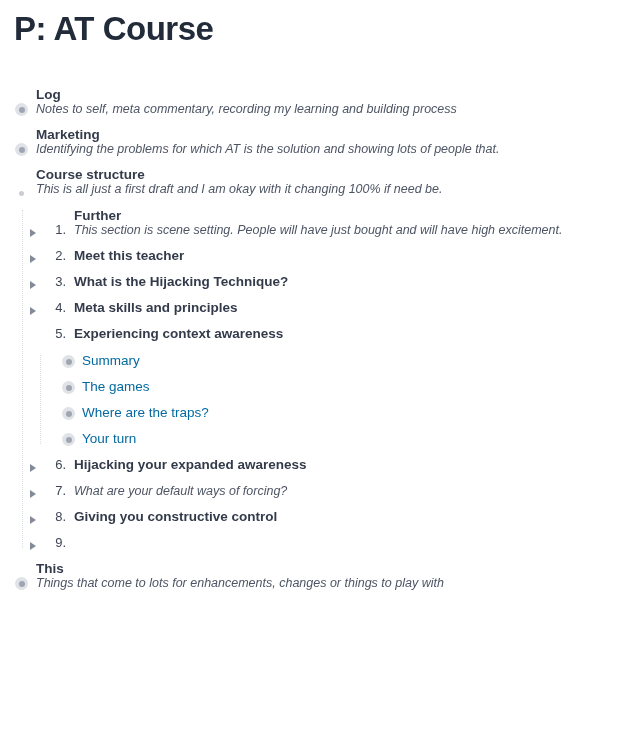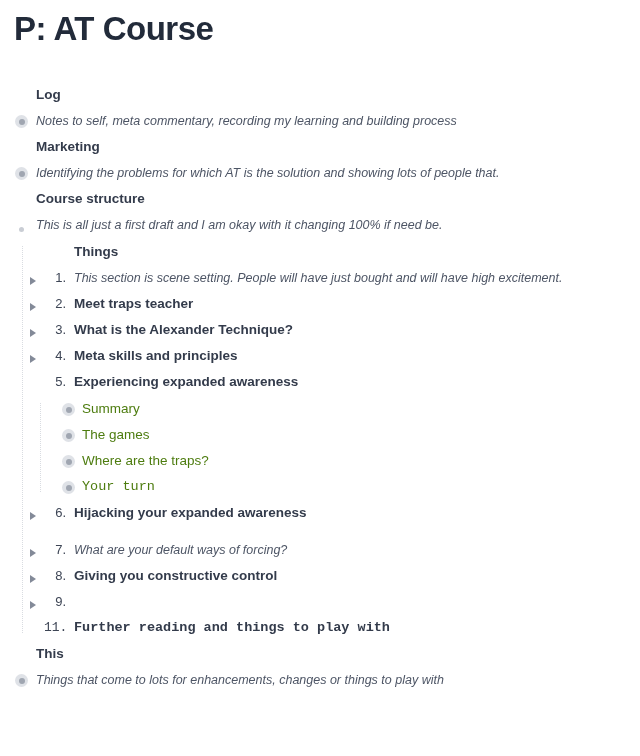--- a/index.html
+++ b/index.html
@@ -18,23 +18,23 @@
   }
 
   
   .block { margin-bottom: 11px; }
   .row { display: flex; align-items: flex-end; }
 
   .label {
     font-size: 13.5px; line-height: 15px; font-weight: 700;
     color: #333b4b; white-space: nowrap; cursor: text;
   }
-  .label.plain { font-weight: 400; color: #4d7c0f; }
+  .label.plain { font-weight: 400; color: #0369a1; }
   .note {
-    margin-top: 12px; font-size: 12.5px; line-height: 14px;
+    margin-top: 0; font-size: 12.5px; line-height: 14px;
     font-style: italic; color: #4d5565; white-space: nowrap; cursor: text;
   }
 
   
   .bullet-gutter { width: 22px; flex: 0 0 22px; padding-top: 1px; }
   .bullet-ring {
     display: block; width: 13px; height: 13px; margin-left: 1px;
     border-radius: 50%; background: #dfe2e7; position: relative; cursor: pointer;
   }
   .bullet-ring::after {
@@ -68,21 +68,21 @@
   
   .children { margin-top: 12px; position: relative; }
   .children.guide-l0::before {
     content: ""; position: absolute; left: 8px; top: 2px; bottom: 2px;
     border-left: 1px dotted #d9dce1;
   }
   .children.guide-l1::before {
     content: ""; position: absolute; left: 26px; top: 2px; bottom: 2px;
     border-left: 1px dotted #d9dce1;
   }
-  .children .block:last-child { margin-bottom: 0; font-family: Liberation Mono, monospace; }
+  .children .block:last-child { margin-bottom: 0; }
 </style>
 </head>
 <body>
 
 <div class="page">
   <h1 class="doc-title">P: AT Course</h1>
   <div id="outline-root">
       <div class="block l0">
         <div class="row">
           <span class="bullet-gutter">
@@ -116,64 +116,64 @@
           </div>
         </div>
         <div class="children guide-l0">
           <div class="block l1">
             <div class="row">
               <span class="tri-gutter">
                 <span class="tri"></span>
               </span>
               <span class="num">1.</span>
               <div class="text">
-                <div class="label">Things</div>
+                <div class="label">Further</div>
                 <div class="note">This section is scene setting. People will have just bought and will have high excitement.</div>
               </div>
             </div>
           </div>
           <div class="block l1">
             <div class="row">
               <span class="tri-gutter">
                 <span class="tri"></span>
               </span>
               <span class="num">2.</span>
               <div class="text">
-                <div class="label">Meet traps teacher</div>
+                <div class="label">Meet this teacher</div>
               </div>
             </div>
           </div>
           <div class="block l1">
             <div class="row">
               <span class="tri-gutter">
                 <span class="tri"></span>
               </span>
               <span class="num">3.</span>
               <div class="text">
-                <div class="label">What is the Alexander Technique?</div>
+                <div class="label">What is the Hijacking Technique?</div>
               </div>
             </div>
           </div>
           <div class="block l1">
             <div class="row">
               <span class="tri-gutter">
                 <span class="tri"></span>
               </span>
               <span class="num">4.</span>
               <div class="text">
                 <div class="label">Meta skills and principles</div>
               </div>
             </div>
           </div>
           <div class="block l1">
             <div class="row">
               <span class="tri-gutter"></span>
               <span class="num">5.</span>
               <div class="text">
-                <div class="label">Experiencing expanded awareness</div>
+                <div class="label">Experiencing context awareness</div>
               </div>
             </div>
             <div class="children guide-l1">
               <div class="block l2">
                 <div class="row">
                   <span class="bullet-gutter">
                     <span class="bullet-ring"></span>
                   </span>
                   <div class="text">
                     <div class="label plain">Summary</div>
@@ -244,29 +244,20 @@
                 <div class="label">Giving you constructive control</div>
               </div>
             </div>
           </div>
           <div class="block l1">
             <div class="row">
               <span class="tri-gutter">
                 <span class="tri"></span>
               </span>
               <span class="num">9.</span>
-            </div>
-          </div>
-          <div class="block l1">
-            <div class="row">
-              <span class="tri-gutter"></span>
-              <span class="num">11.</span>
-              <div class="text">
-                <div class="label">Further reading and things to play with</div>
-              </div>
             </div>
           </div>
         </div>
       </div>
       <div class="block l0">
         <div class="row">
           <span class="bullet-gutter">
             <span class="bullet-ring"></span>
           </span>
           <div class="text">

